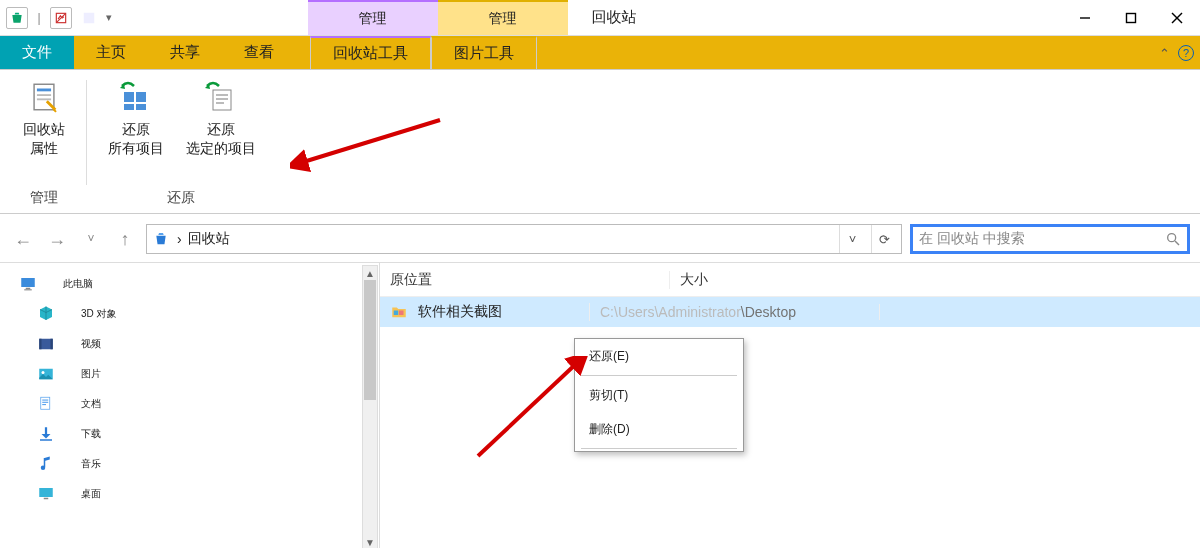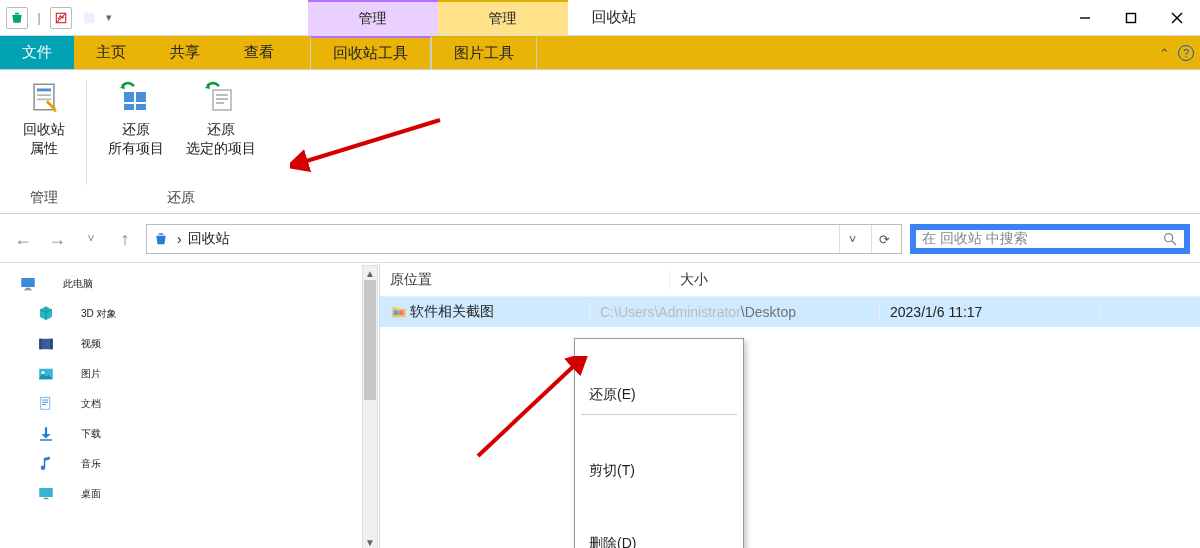--- a/index.html
+++ b/index.html
@@ -37,21 +37,21 @@
   .group-sep { width: 1px; background: #ddd; margin: 4px 6px 28px 6px; }
 
   
   .navbar { height: 38px; display: flex; align-items: center; gap: 8px; padding: 0 10px; margin-top: 6px; }
   .nav-arrow { width: 26px; height: 26px; display: flex; align-items: center; justify-content: center; color: #888; font-size: 18px; }
   .addr { flex: 1; height: 30px; border: 1px solid #bbb; display: flex; align-items: center; padding: 0 4px; gap: 6px; }
   .addr .loc-icon { width: 20px; height: 20px; display: flex; align-items: center; justify-content: center; }
   .addr .crumb { font-size: 14px; }
   .addr .spacer2 { flex: 1; }
   .addr-btn { width: 26px; height: 28px; display: flex; align-items: center; justify-content: center; color: #555; border-left: 1px solid #ddd; }
-  .search { width: 280px; height: 30px; border: 6px solid #3b82f6; display: flex; align-items: center; padding: 0 6px; color: #888; }
+  .search { width: 280px; height: 30px; border: 3px solid #3b82f6; display: flex; align-items: center; padding: 0 6px; color: #888; }
   .search .ph { flex: 1; font-size: 14px; }
 
   
   .content { display: flex; height: calc(548px - 36px - 34px - 144px - 6px - 38px); border-top: 1px solid #ddd; margin-top: 4px; position: relative; }
   .sidebar { width: 380px; border-right: 1px solid #ddd; overflow: hidden; padding: 6px 2px; }
   .tree-item { display: flex; align-items: center; gap: 25px; height: 30px; padding-left: 34px; font-size: 10px; }
   .tree-item.root { padding-left: 16px; }
   .tree-item .ticon { width: 20px; height: 20px; display: flex; align-items: center; justify-content: center; }
   .vscroll { position: absolute; left: 380px; margin-left: -18px; top: 2px; bottom: 2px; width: 16px; background: #f0f0f0; border: 1px solid #ddd; }
   .vscroll .thumb { position: absolute; left: 1px; right: 1px; top: 14px; height: 120px; background: #c8c8c8; }
@@ -59,28 +59,28 @@
   .vscroll .up { top: 0; } .vscroll .down { bottom: 0; }
 
   .listpane { flex: 1; display: flex; flex-direction: column; }
   .cols { height: 34px; display: flex; align-items: center; border-bottom: 1px solid #eee; font-size: 14px; color: #333; }
   .col { padding: 0 10px; border-right: 1px solid #eee; }
   .col.c1 { width: 210px; }
   .col.c2 { width: 290px; }
   .col.c3 { width: 220px; }
   .col.c4 { flex: 1; text-align: left; padding-right: 20px; border-right: none; }
   .row { height: 30px; display: flex; align-items: center; font-size: 14px; background: #cfeaff; }
-  .row .c1 { display: flex; align-items: center; gap: 2px; }
+  .row .c1 { display: flex; align-items: center; gap: 10px; }
   .row .fname { white-space: nowrap; overflow: hidden; text-overflow: clip; }
   .row .c2 .faded { color: #737373; }
   .row .c2 .dim { color: #bbb; }
 
   
   .ctxmenu { position: absolute; left: 574px; top: 338px; width: 170px; background: #fff; border: 1px solid #999; box-shadow: 2px 3px 6px rgba(0,0,0,0.25); z-index: 50; }
-  .ctxmenu .mi { height: 34px; display: flex; align-items: center; padding: 0 14px; font-size: 14px; margin-top: 39px; }
+  .ctxmenu .mi { height: 34px; display: flex; align-items: center; padding: 0 14px; font-size: 12px; }
   .ctxmenu .sep { height: 1px; background: #ccc; margin: 2px 6px; }
 
   
   .arrow-svg { position: absolute; pointer-events: none; z-index: 60; }
 
   
   svg { display: block; }
 </style>
 </head>
 <body>
@@ -335,21 +335,20 @@
               <path d="M3 6h6l2 2h10v11H3z" fill="#f6c255"></path>
               <rect x="5" y="10" width="6" height="6" fill="#4ad"></rect>
               <rect x="12" y="10" width="6" height="6" fill="#e77"></rect>
             </svg>
           </span>
         <span class="fname">软件相关截图</span>
       </div>
       <div class="col c2">
         <span class="dim">C:\Users\A</span><span class="dim">dministrator</span><span class="faded">\Desktop</span>
       </div>
-      <div class="col c3">2023/1/6 11:17</div>
       <div class="col c4"></div>
     </div>
   </div>
 </div>
 
 <div class="ctxmenu">
   <div class="mi">还原(E)</div>
   <div class="sep"></div>
   <div class="mi">剪切(T)</div>
   <div class="mi">删除(D)</div>

